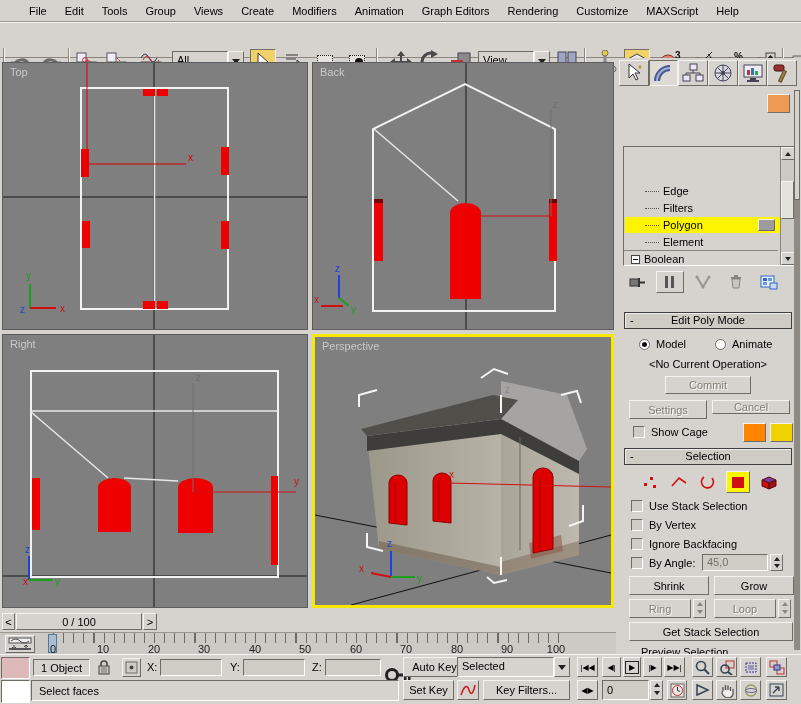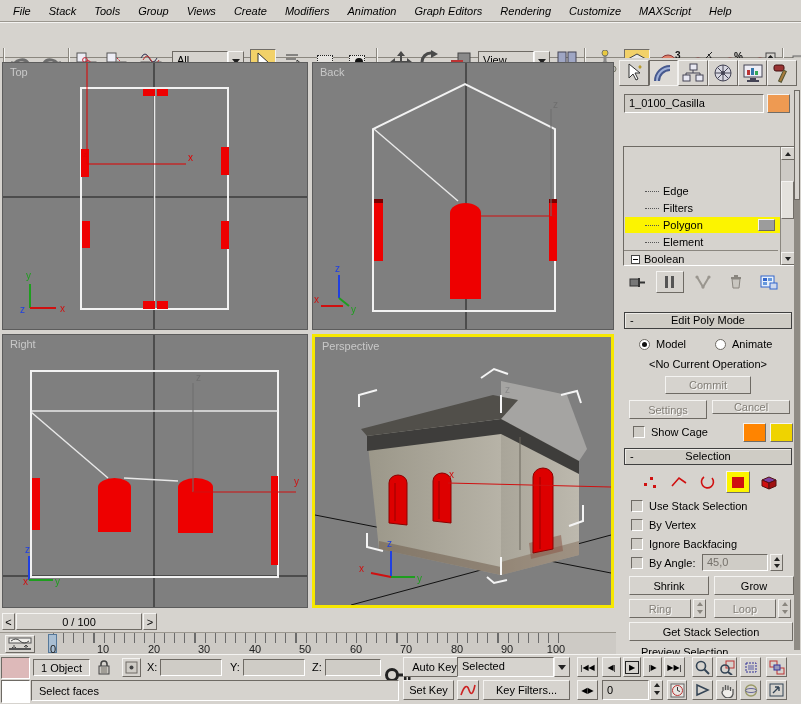--- a/index.html
+++ b/index.html
@@ -12,21 +12,21 @@
   .fld  { border:1px solid; border-color:#6E6A64 #FFFFFF #FFFFFF #6E6A64; background:#CFCCC6; }
   .btn  { border:1px solid; border-color:#F4F3F1 #6E6A64 #6E6A64 #F4F3F1; background:#D6D3CE;
           display:flex; align-items:center; justify-content:center; cursor:default; }
   .btn.dis { color:#827E77; text-shadow:1px 1px 0 rgba(255,255,255,.85); }
   .abs  { position:absolute; }
   .sep-v{ position:absolute; top:26px; width:2px; height:26px;
           border-left:1px solid #8B877F; border-right:1px solid #F4F3F1; }
 
   
   .menubar { position:absolute; left:0; top:0; width:801px; height:22px;
-             border-bottom:1px solid #9b978f; display:flex; align-items:center; padding-left:4px;font-style:italic; }
+             border-bottom:1px solid #9b978f; display:flex; align-items:center; padding-left:20px; }
   .menu-item { padding:3px 9px; }
 
   
   .toolbar { position:absolute; left:0; top:22px; width:801px; height:36px;
              border-bottom:1px solid #8B877F; box-shadow:inset 0 1px 0 #F4F3F1; }
   .tbtn { position:absolute; top:27px; width:26px; height:26px; display:flex;
           align-items:center; justify-content:center; }
   .tbtn.active { background:#F2D169; border:1px solid; border-color:#716D67 #F4F3F1 #F4F3F1 #716D67; }
   .combo { position:absolute; display:flex; height:20px; }
   .combo .cfield { flex:1; border:1px solid; border-color:#6E6A64 #FFF #FFF #6E6A64;
@@ -75,21 +75,21 @@
         border-top:1px solid #F4F3F1; }
   .lbl { color:#000; }
 </style>
 </head>
 <body>
 
 <div class="app">
 
   <div class="menubar">
     <span class="menu-item">File</span>
-    <span class="menu-item">Stack</span>
+    <span class="menu-item">Edit</span>
     <span class="menu-item">Tools</span>
     <span class="menu-item">Group</span>
     <span class="menu-item">Views</span>
     <span class="menu-item">Create</span>
     <span class="menu-item">Modifiers</span>
     <span class="menu-item">Animation</span>
     <span class="menu-item">Graph Editors</span>
     <span class="menu-item">Rendering</span>
     <span class="menu-item">Customize</span>
     <span class="menu-item">MAXScript</span>
@@ -471,23 +471,20 @@
           </svg>
       </div>
       <div class="btn" style="width:30px;height:26px">
         <svg width="22" height="20">
             <rect x="3" y="2" width="10" height="6" rx="2" fill="#933" stroke="#411"></rect>
             <rect x="10" y="7" width="3" height="12" fill="#A87B3C" stroke="#553" transform="rotate(25 11 13)"></rect>
           </svg>
       </div>
     </div>
 
-    <div class="abs fld" style="left:7px; top:36px; width:140px; height:19px; padding:2px 4px">
-      <span>1_0100_Casilla</span>
-    </div>
     <div class="abs up" style="left:150px; top:36px; width:23px; height:19px; background:#EE9A52"></div>
 
 
     <div class="abs fld" style="left:6px; top:88px; width:172px; height:120px; background:#D6D3CE">
       <div class="stack-row" style="top:36px">
         <div class="treedots" style="margin-left:16px"></div>
         <span>Edge</span>
       </div>
       <div class="stack-row" style="top:53px">
         <div class="treedots" style="margin-left:16px"></div>

